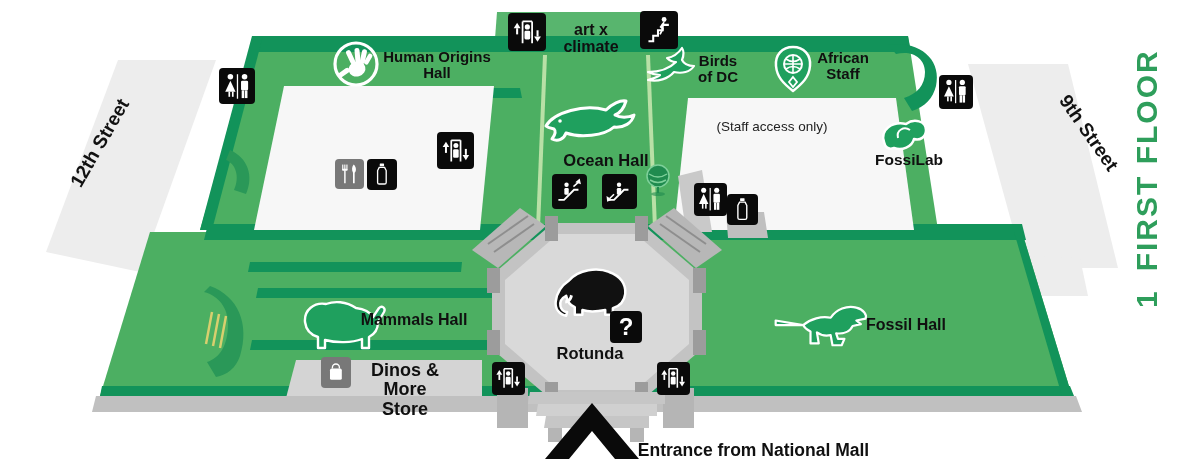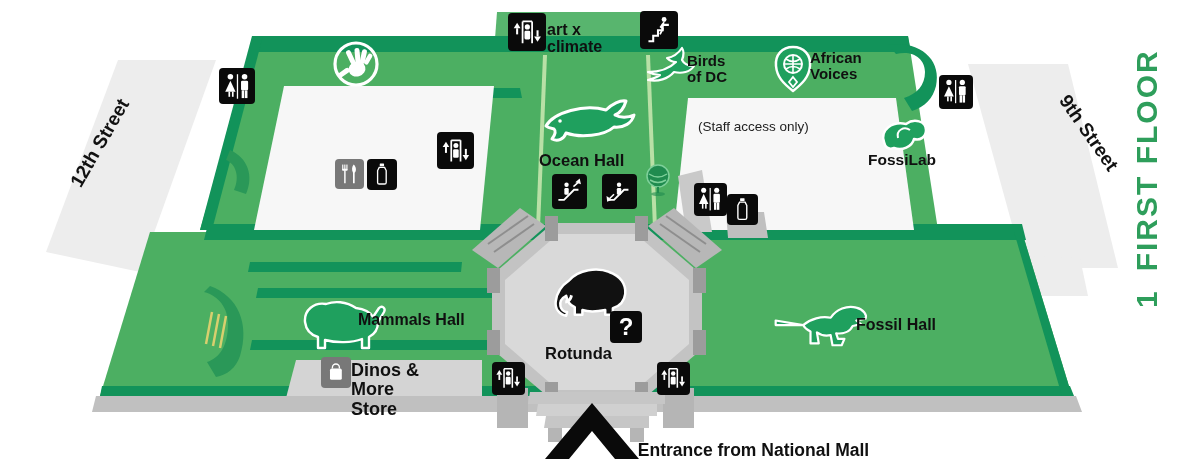--- a/index.html
+++ b/index.html
@@ -1,19 +1,19 @@
 <!DOCTYPE html>
 <html><head>
 <meta charset="utf-8">
 <style>
   html,body{margin:0;padding:0;background:#ffffff;}
   #stage{position:relative;width:1200px;height:470px;overflow:hidden;background:#ffffff;
          font-family:"Liberation Sans",sans-serif;}
   #map-svg{position:absolute;left:0;top:0;}
-  .lbl{position:absolute;font-weight:bold;color:#101010;text-align:left;line-height:1.08;}
+  .lbl{position:absolute;font-weight:bold;color:#101010;text-align:center;line-height:1.08;}
   .lbl .sub{font-weight:normal;color:#222;}
   .badge{position:absolute;background:#0a0a0a;border-radius:4px;display:flex;
          align-items:center;justify-content:center;box-sizing:border-box;}
   .badge.gray{background:#787878;}
   .badge svg{width:86%;height:86%;}
   .rot{white-space:nowrap;font-weight:bold;color:#111;}
   #street-left{position:absolute;left:30px;top:132px;width:140px;text-align:center;
                font-size:19px;transform:rotate(-60deg);}
   #street-right{position:absolute;left:1026px;top:122px;width:125px;text-align:center;
                 font-size:19px;transform:rotate(55deg);}
@@ -324,29 +324,33 @@
           <rect x="37.5" y="21" width="3" height="9"></rect>
           <circle cx="24" cy="16" r="3.8"></circle>
           <rect x="19.8" y="21.5" width="8.4" height="13" rx="2"></rect>
         </g>
         <path d="M17 8 H31 M17 8 V40 M31 8 V40" stroke="#fff" stroke-width="2.6" fill="none"></path>
       </svg>
   </div>
 
   <div class="lbl" style="left:547px;top:21px;width:88px;font-size:16px">art x climate</div>
 
+  <div class="lbl" style="left:375px;top:49px;width:124px;font-size:15px">
+    <div>Human Origins</div>
+    <div>Hall</div>
+  </div>
 
   <div class="lbl" style="left:687px;top:53px;width:62px;font-size:15px">
     <div>Birds</div>
     <div>of DC</div>
   </div>
 
   <div class="lbl" style="left:810px;top:50px;width:66px;font-size:15px">
     <div>African</div>
-    <div>Voices</div>
+    <div>Staff</div>
   </div>
 
   <div class="lbl" style="left:539px;top:152px;width:134px;font-size:16.5px">Ocean Hall</div>
 
   <div class="lbl" style="left:698px;top:120px;width:148px;font-size:16.5px">
     <div class="sub" style="font-size:13.5px">(Staff access only)</div>
   </div>
 
   <div class="lbl" style="left:868px;top:152px;width:82px;font-size:15.5px">FossiLab</div>
 

